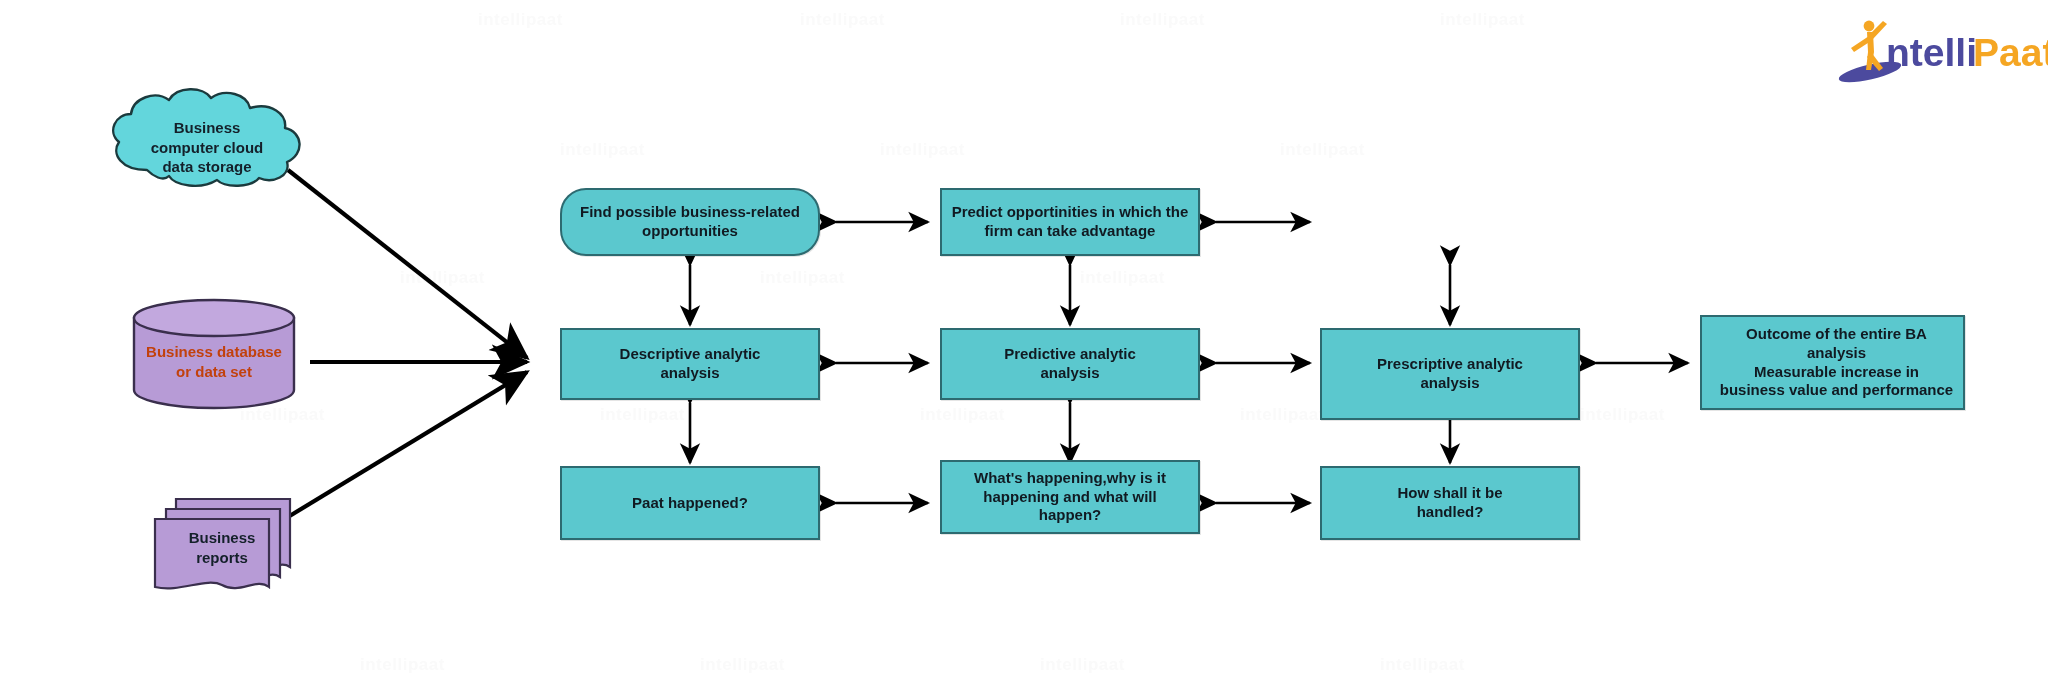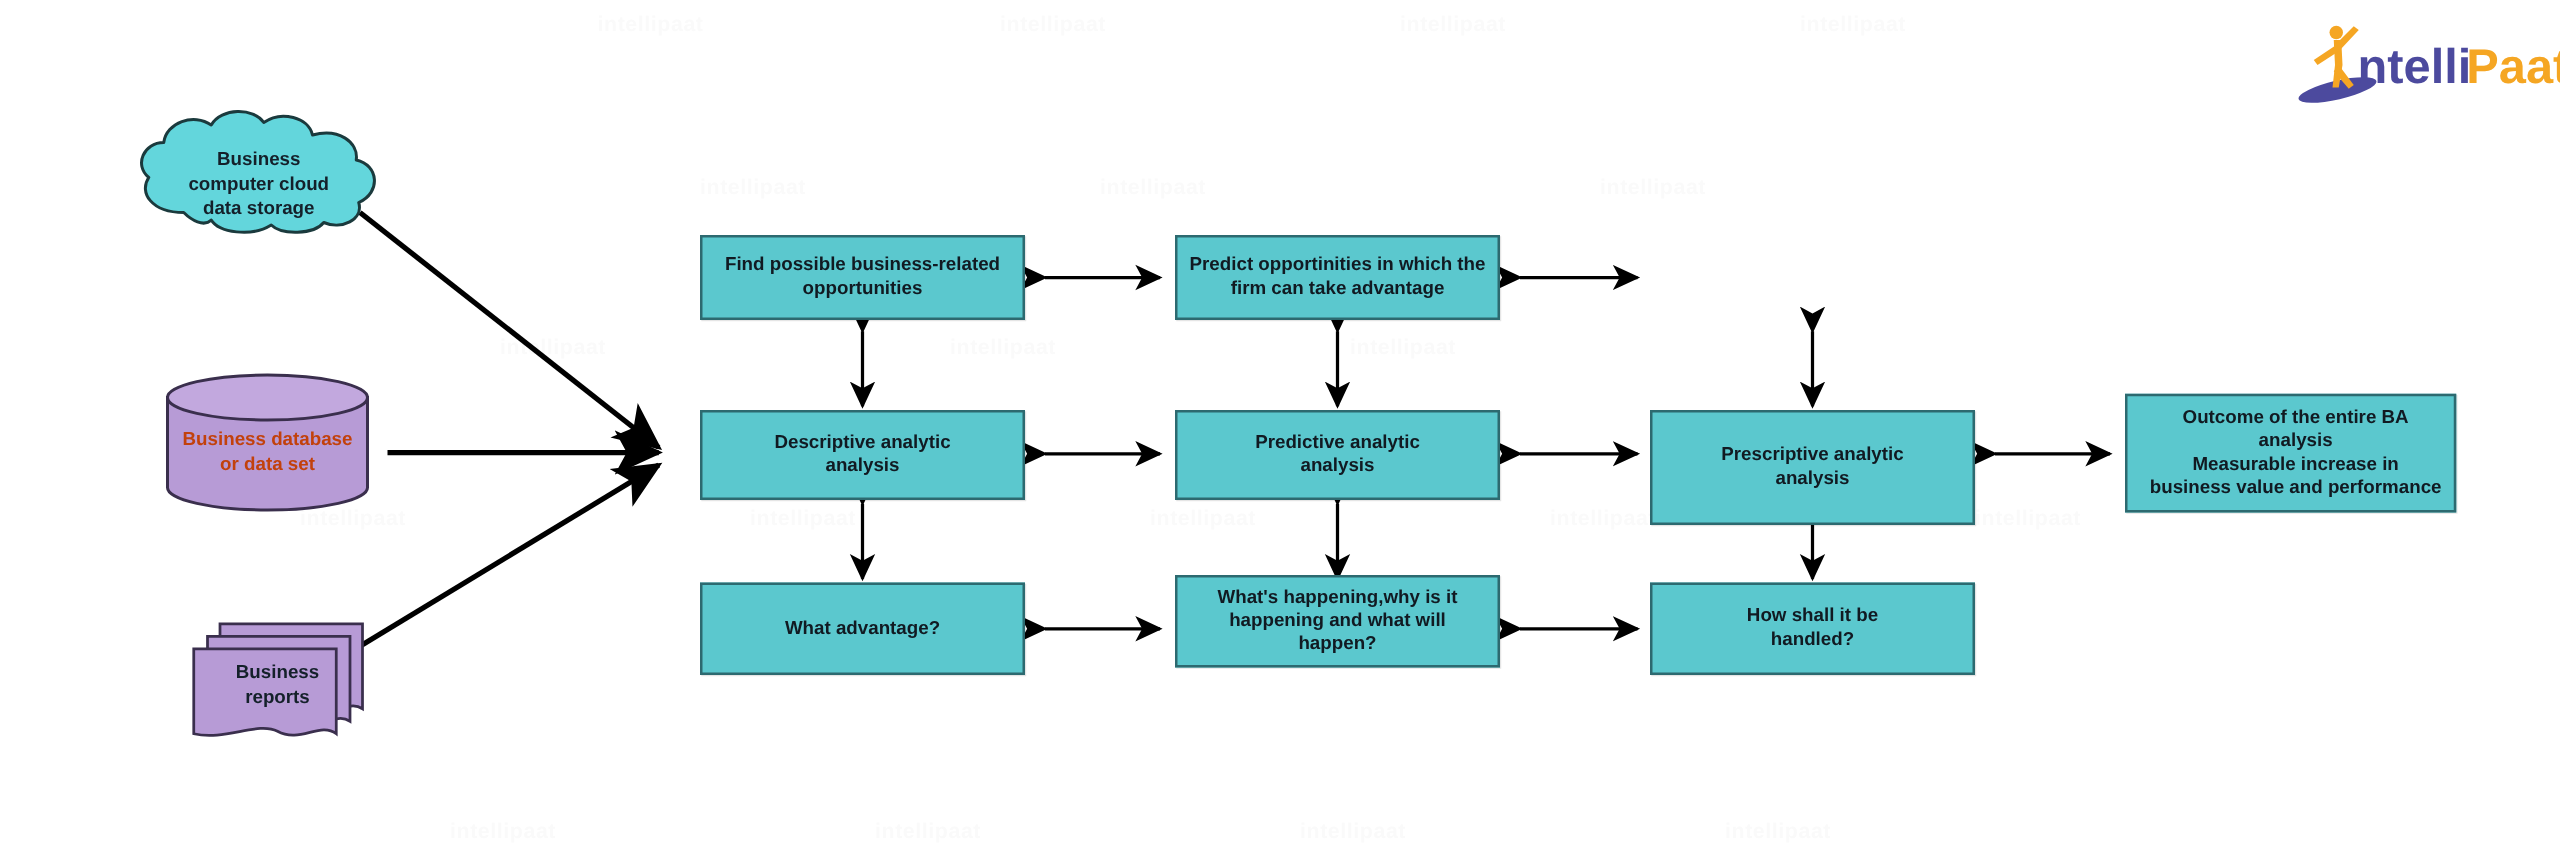--- a/index.html
+++ b/index.html
@@ -133,30 +133,30 @@
     <svg width="145" height="100" viewBox="0 0 145 100">
       <g stroke="#3a2f4d" stroke-width="2.2" fill="#B79BD6">
         <path d="M26,4 L140,4 L140,72 C128,64 116,80 104,74 L26,74 Z"></path>
         <path d="M16,14 L130,14 L130,82 C118,74 106,90 94,84 L16,84 Z"></path>
         <path d="M5,24 L119,24 L119,92 C106,82 90,100 72,90 C56,82 30,98 5,92 Z"></path>
       </g>
     </svg>
   </div>
   <div class="rep-label" style="left:152px;top:528px;">Business<br>reports</div>
 
-  <div class="pbox" style="left:560px;top:188px;width:260px;height:68px;">Find possible business-related<br>opportunities</div>
+  <div class="pbox" style="left:560px;top:188px;width:260px;height:68px;border-radius:26px;">Find possible business-related<br>opportunities</div>
   <div class="pbox" style="left:940px;top:188px;width:260px;height:68px;">Predict opportinities in which the<br>firm can take advantage</div>
 
   <div class="pbox" style="left:560px;top:328px;width:260px;height:72px;">Descriptive analytic<br>analysis</div>
   <div class="pbox" style="left:940px;top:328px;width:260px;height:72px;">Predictive analytic<br>analysis</div>
   <div class="pbox" style="left:1320px;top:328px;width:260px;height:92px;">Prescriptive analytic<br>analysis</div>
 
   <div class="pbox" style="left:1700px;top:315px;width:265px;height:95px;padding-left:16px;">Outcome of the entire BA analysis<br>Measurable increase in<br>business value and performance</div>
 
-  <div class="pbox" style="left:560px;top:466px;width:260px;height:74px;">What advantage?</div>
+  <div class="pbox" style="left:560px;top:466px;width:260px;height:74px;">Paat happened?</div>
   <div class="pbox" style="left:940px;top:460px;width:260px;height:74px;">What's happening,why is it<br>happening and what will<br>happen?</div>
   <div class="pbox" style="left:1320px;top:466px;width:260px;height:74px;">How shall it be<br>handled?</div>
 
   <div class="logo">
     <svg width="210" height="72" viewBox="0 0 210 72">
 
       <ellipse cx="32" cy="58" rx="32" ry="7.5" transform="rotate(-13 32 58)" fill="#4c4a9e"></ellipse>
 
       <g fill="#f5a623">
         <circle cx="31" cy="12" r="5.4"></circle>

